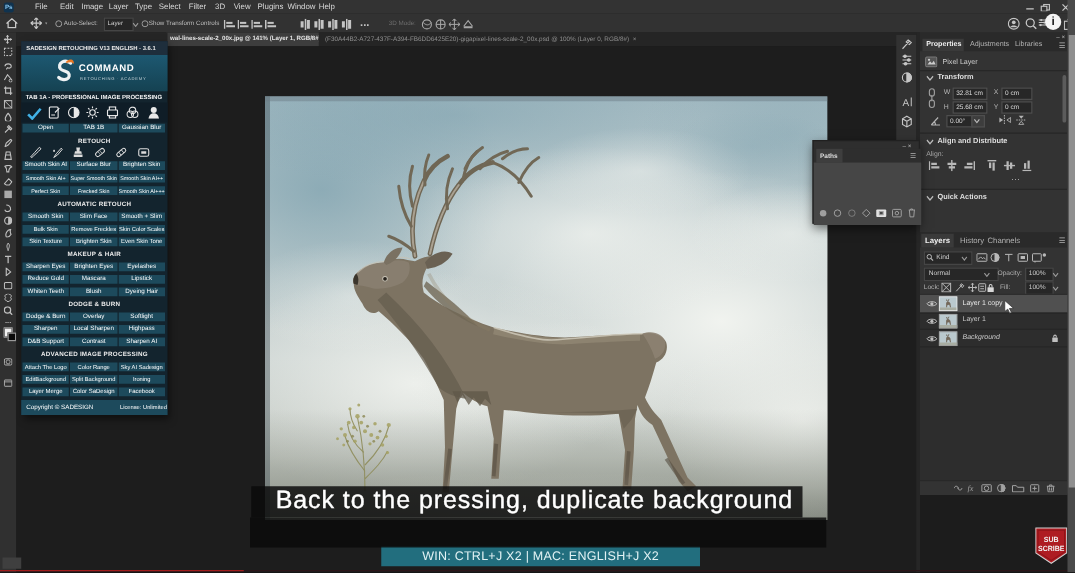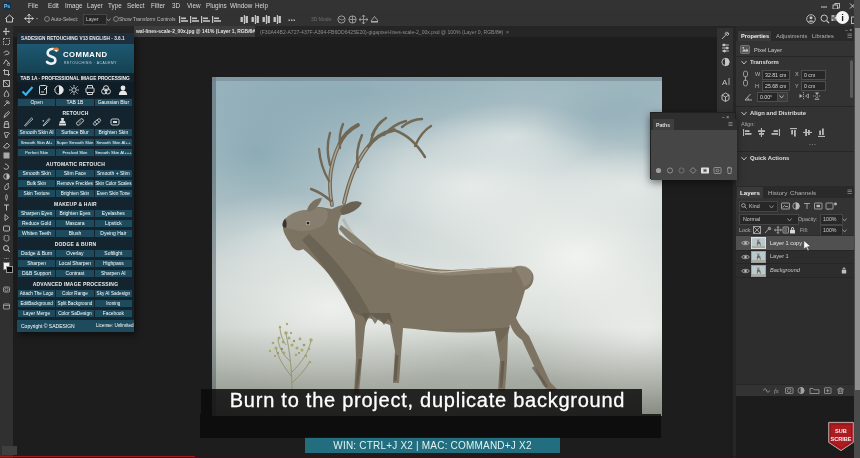--- a/index.html
+++ b/index.html
@@ -786,24 +786,24 @@
    <rect x="46" y="1.5" width="8" height="6" rx="0.8" fill="#e2e2e2" stroke="none"></rect>
           <rect x="48.5" y="3.2" width="3" height="2.6" fill="#464646"></rect>
    <rect x="59" y="1.5" width="7" height="6" rx="0.8"></rect>
           <circle cx="62.5" cy="4.5" r="1.4"></circle>
    <path d="M72 2 L77 2 M72.5 2 L73 7.5 L76 7.5 L76.5 2 M73.5 2 L73.5 1.2 L75 1.2 L75 2"></path>
   </g>
  </svg>
 </div>
 
 <div class="abs" style="left:305px;top:437px;width:255px;height:16px;background:#226e7e;"></div>
-<div class="txt" style="left:305px;top:440px;width:255px;text-align:center;font-size:10px;letter-spacing:0.2px;color:#e2f2f4;">WIN: CTRL+J X2 | MAC: COMMAND+J X2</div>
+<div class="txt" style="left:305px;top:440px;width:255px;text-align:center;font-size:10px;letter-spacing:0.2px;color:#e2f2f4;">WIN: CTRL+J X2 | MAC: ENGLISH+J X2</div>
 <div class="abs" style="left:201px;top:388.5px;width:441px;height:25px;background:rgba(11,11,11,0.84);"></div>
 <div class="abs" style="left:200px;top:413.5px;width:461px;height:24.5px;background:rgba(11,11,11,0.84);"></div>
-<div class="txt" style="left:201px;top:388.8px;width:441px;text-align:center;font-size:20px;letter-spacing:0.75px;padding-left:6px;color:#fff;-webkit-text-stroke:0.3px #fff;">Burn to the project, duplicate background</div>
+<div class="txt" style="left:201px;top:388.8px;width:441px;text-align:center;font-size:20px;letter-spacing:0.75px;padding-left:6px;color:#fff;-webkit-text-stroke:0.3px #fff;">Back to the pressing, duplicate background</div>
 <svg class="abs" style="left:803px;top:240px;" width="9" height="11" viewBox="0 0 9 11">
  <path d="M0.8 0.4 L7.8 6.6 L4.5 6.8 L6.2 10 L4.7 10.5 L3.2 7.3 L0.8 9.2 Z" fill="#fff" stroke="#333" stroke-width="0.6"></path>
 </svg>
 <svg class="abs" style="left:827px;top:421px;" width="28" height="31" viewBox="0 0 33 34" preserveAspectRatio="none">
  <path d="M0.5 2 L4.5 6.5 L4.5 2 Z" fill="#6e0e12"></path>
  <path d="M32.5 2 L28.5 6.5 L28.5 2 Z" fill="#6e0e12"></path>
  <path d="M2 1.5 L31 1.5 L31 23.5 L16.5 32.5 L2 23.5 Z" fill="#ae1c22"></path>
  <path d="M2 1.5 L31 1.5 L31 23.5 L16.5 32.5 L2 23.5 Z" fill="none" stroke="#cfcfcf" stroke-width="0.9"></path>
  <path d="M4 3.5 L29 3.5 L29 22.5 L16.5 30 L4 22.5 Z" fill="none" stroke="#8e1318" stroke-width="1"></path>
  <text x="16.5" y="13.5" text-anchor="middle" font-size="6.6" font-weight="bold" fill="#f2f2f2" font-family="Liberation Sans,sans-serif">SUB</text>

